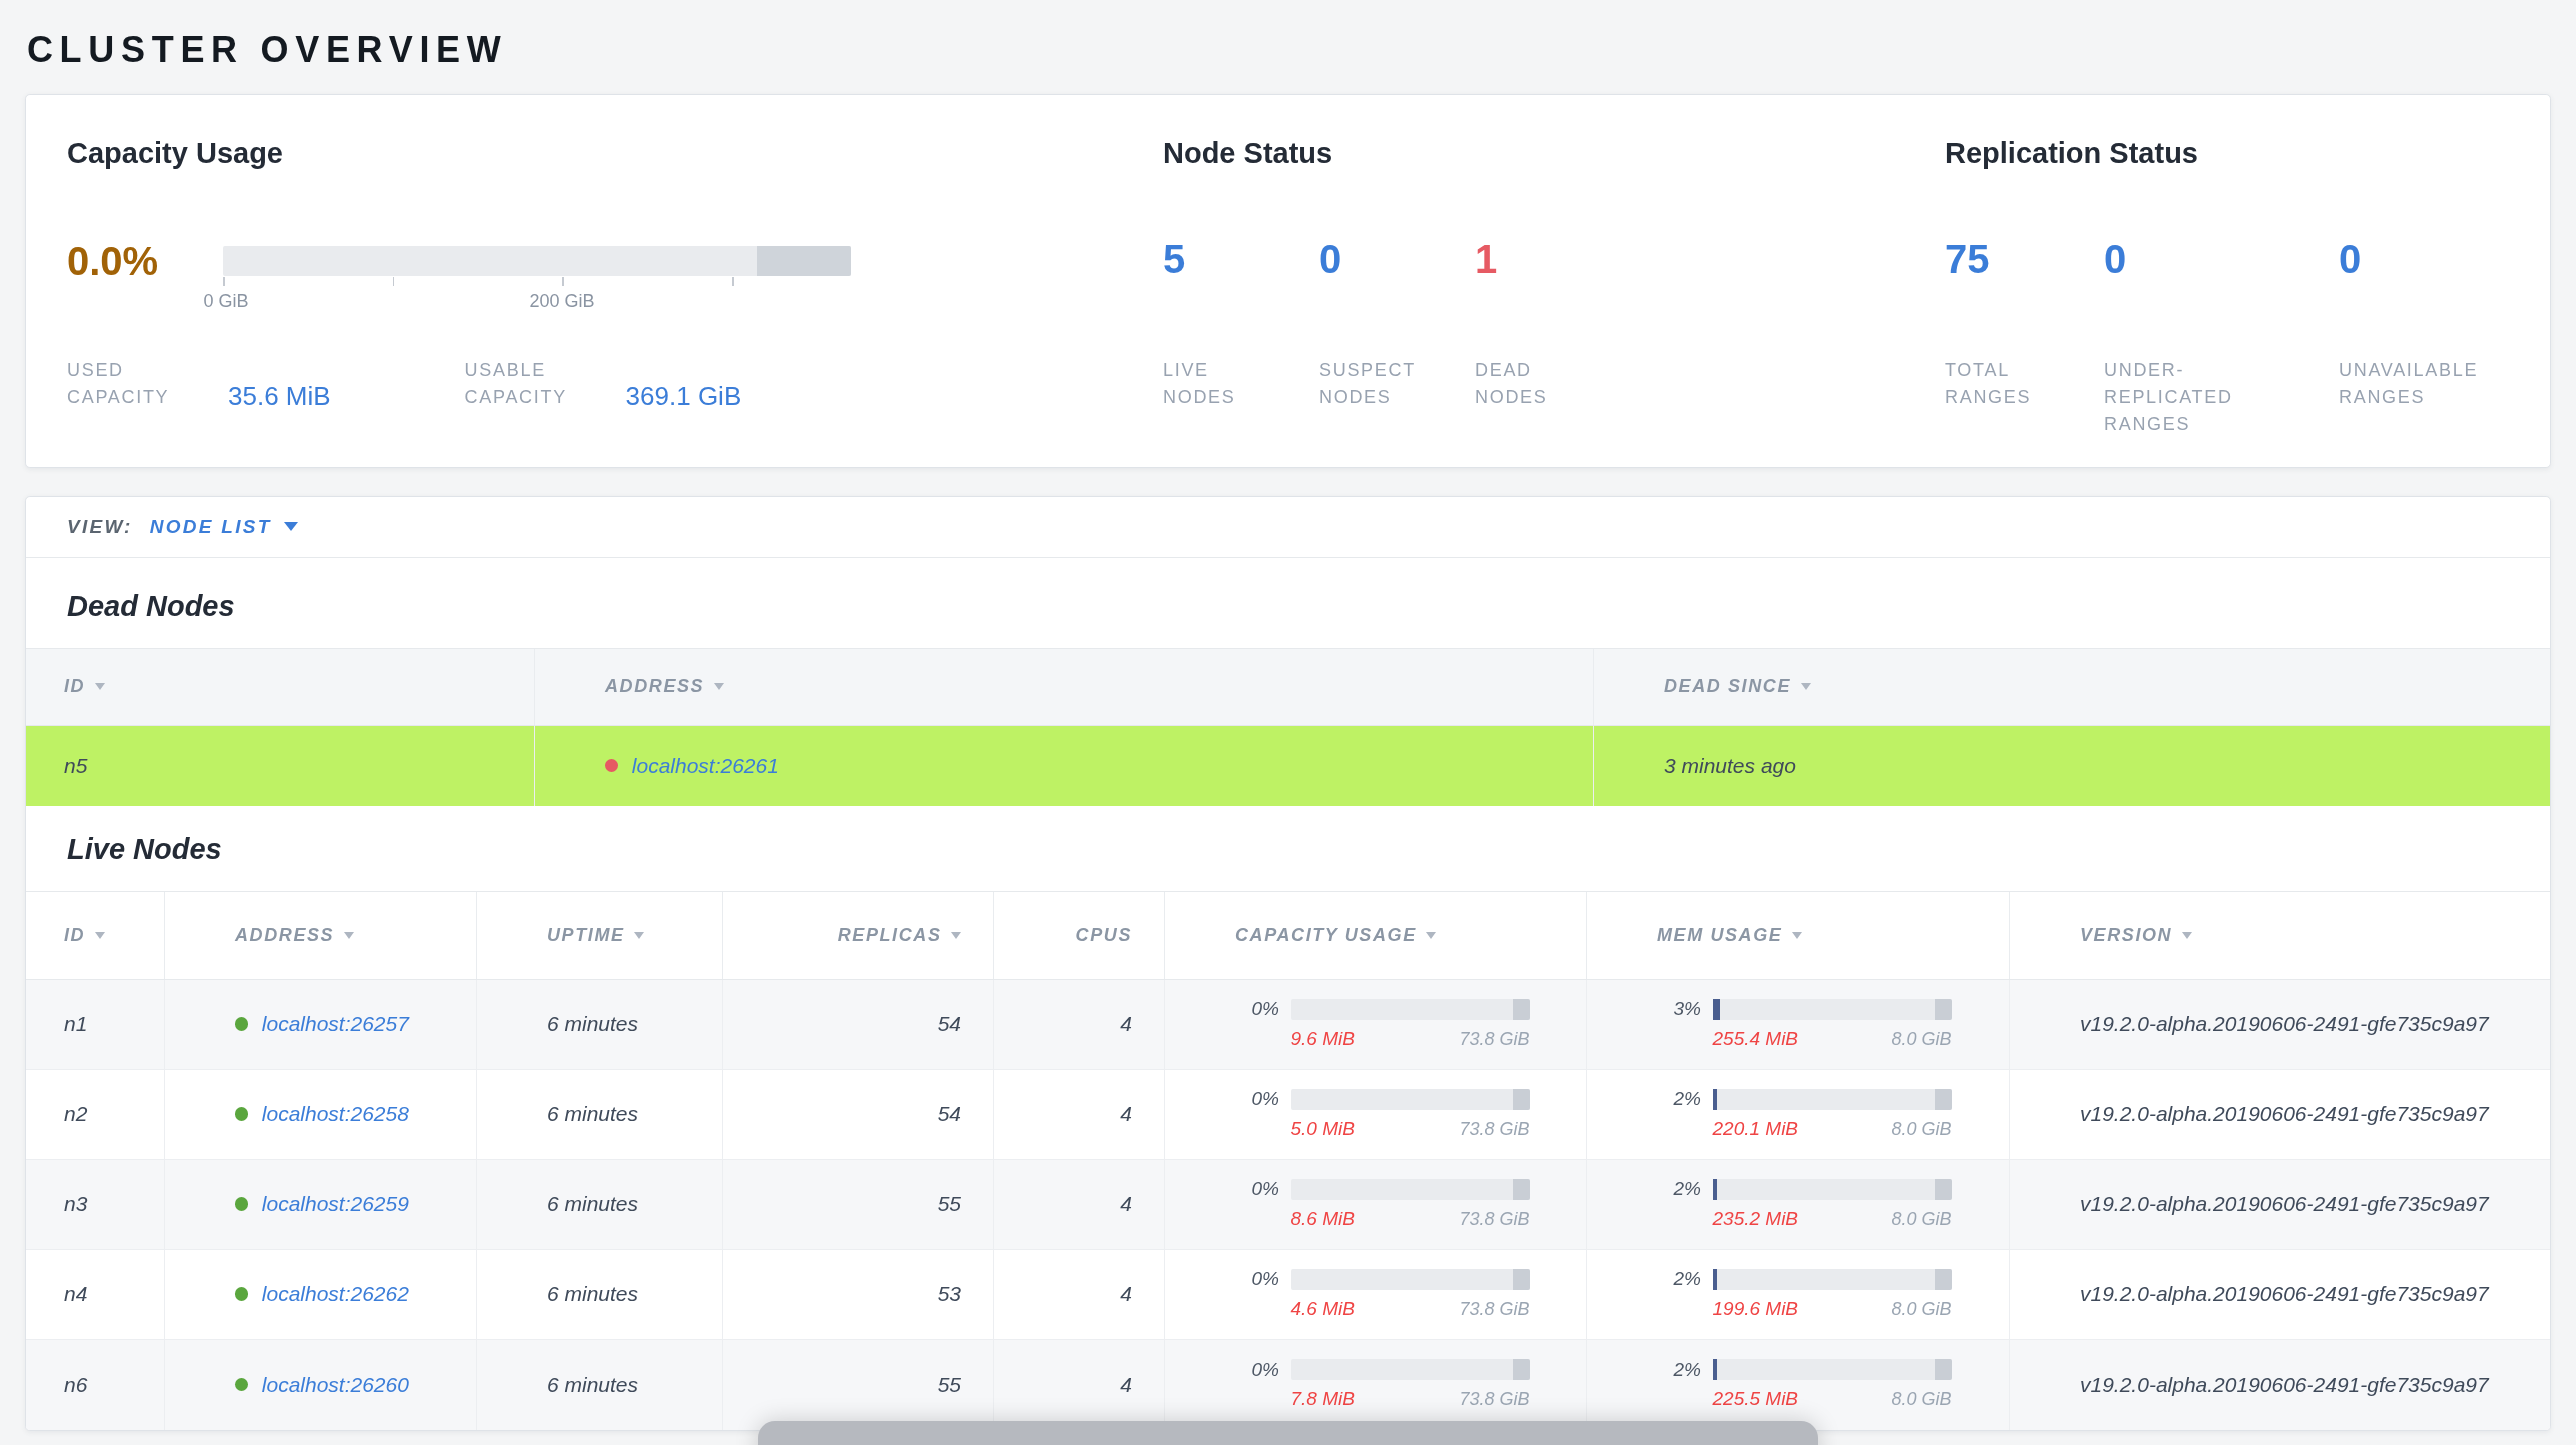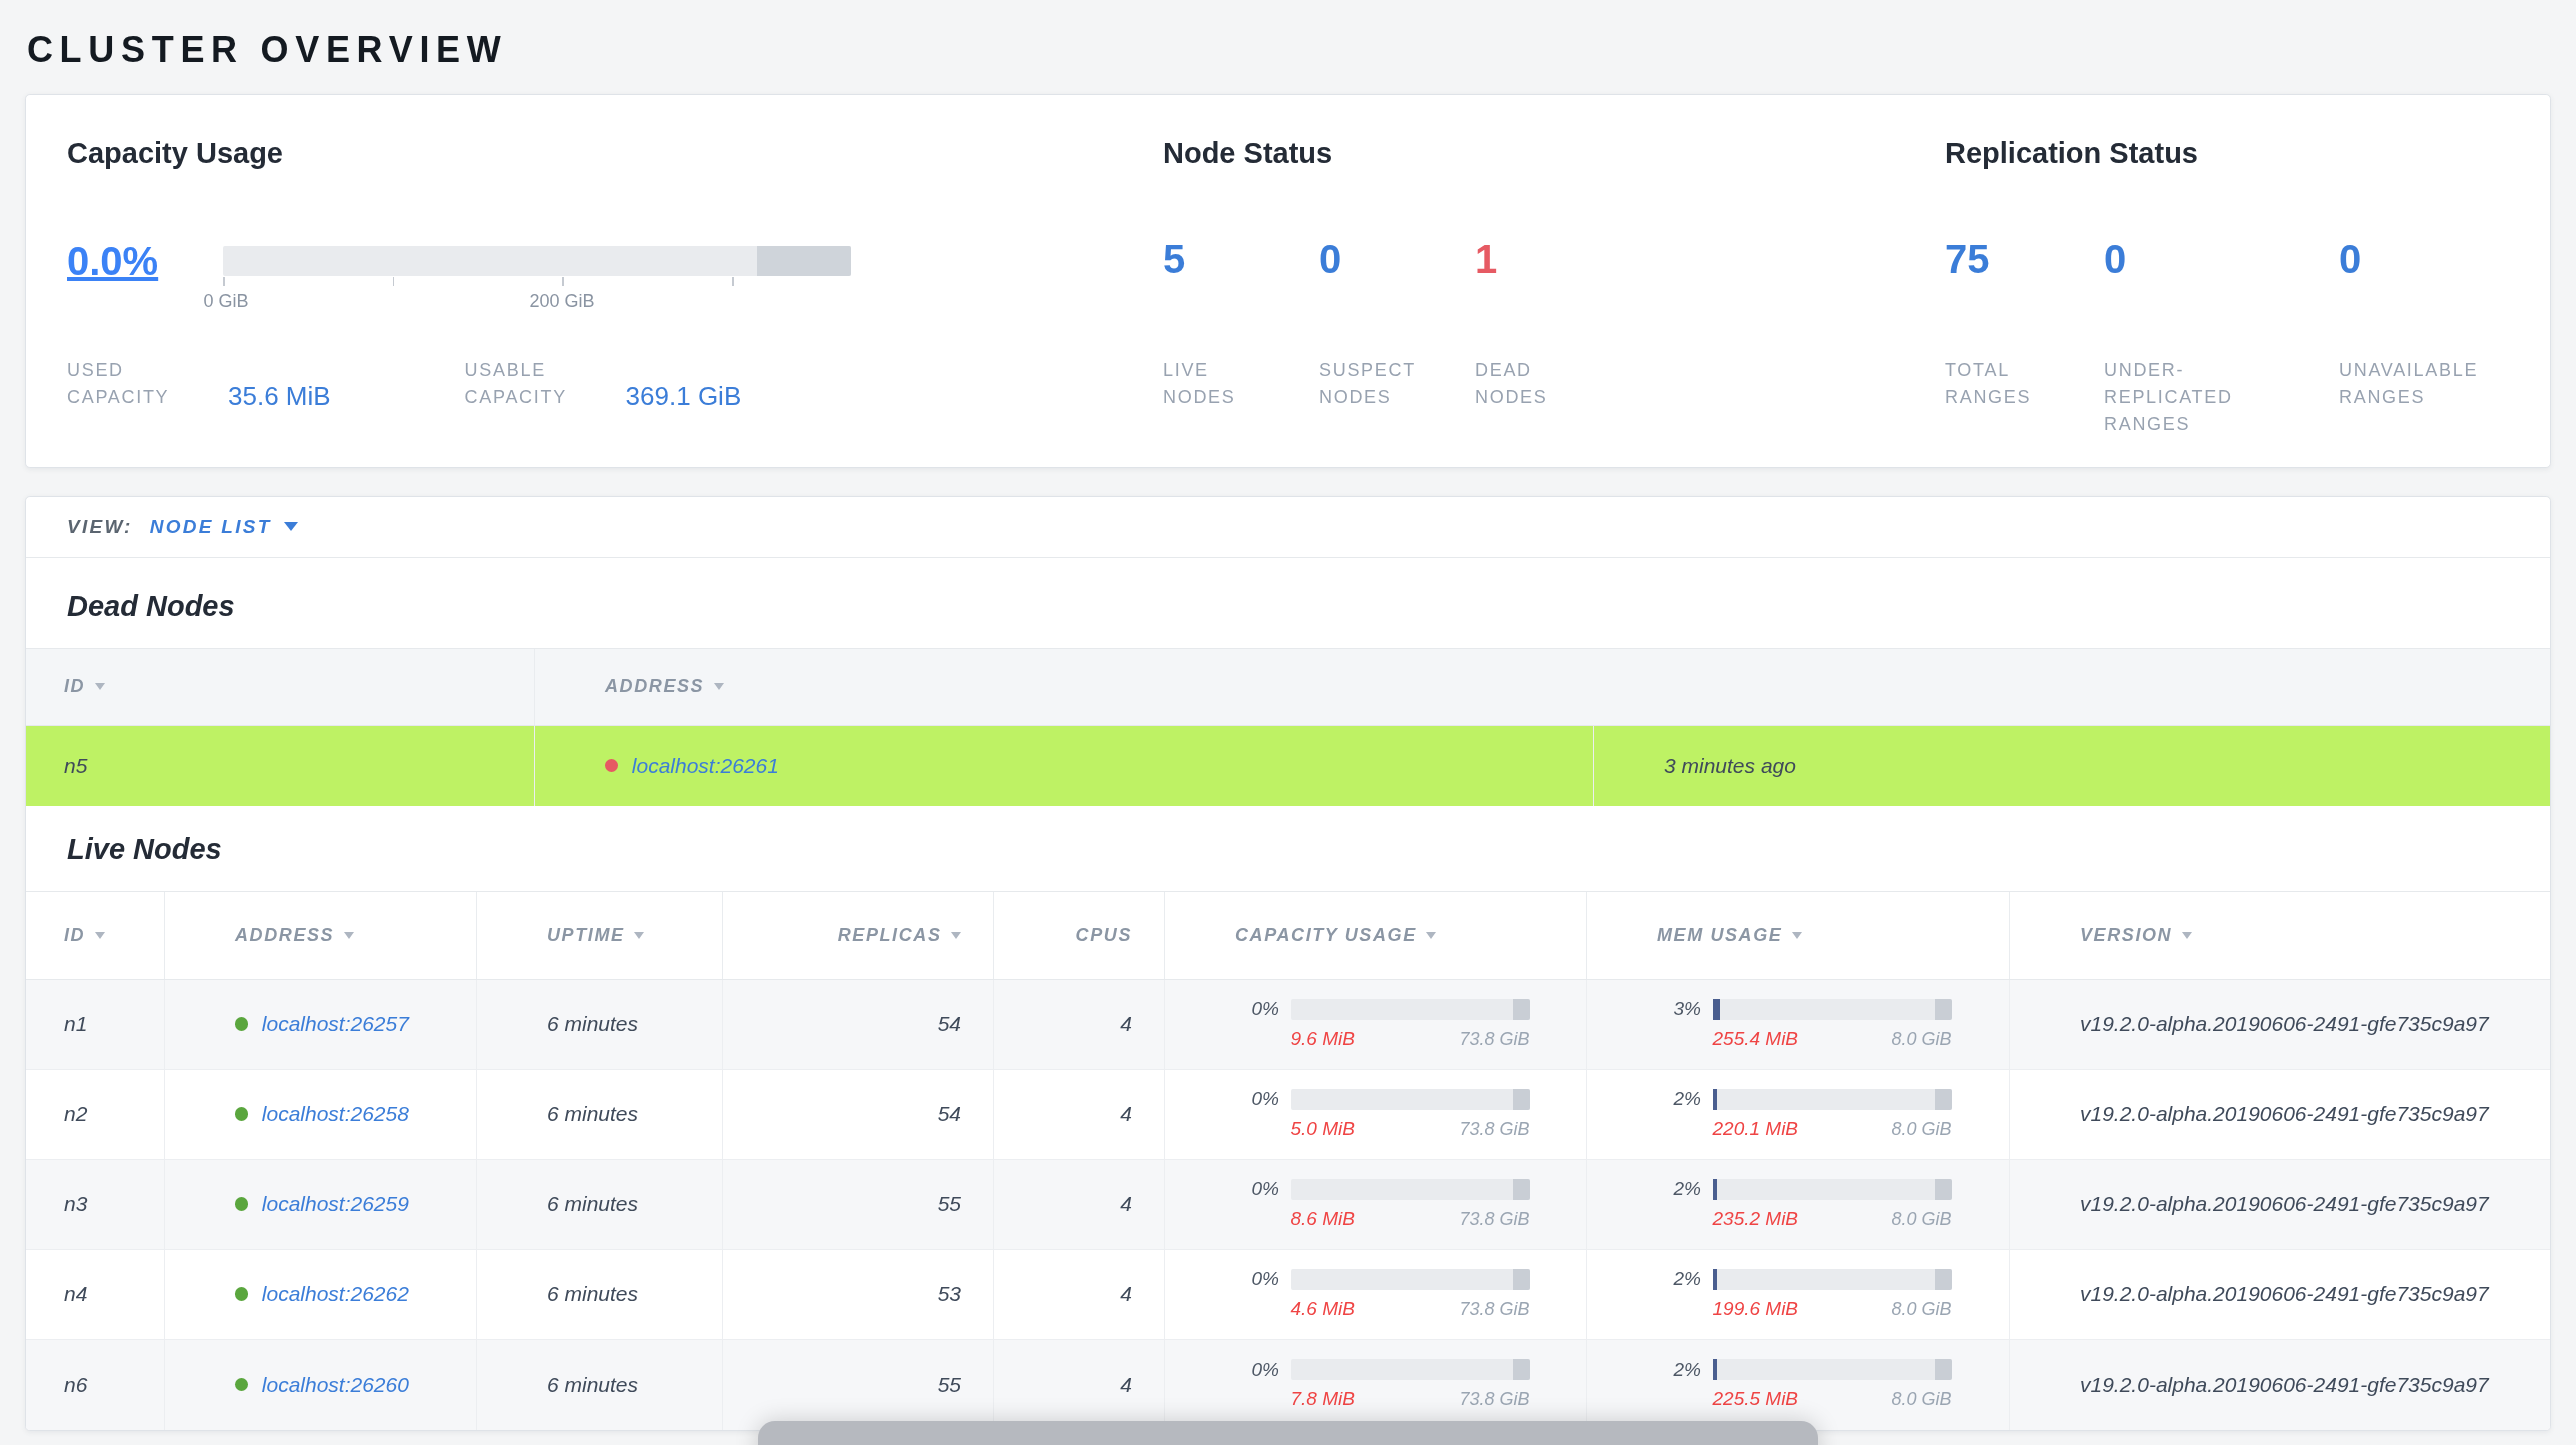--- a/index.html
+++ b/index.html
@@ -26,21 +26,21 @@
   }
 
   
   .summary-card { margin-top:23px; height:374px; display:flex; padding:42px 41px 44px 41px; }
   .summary-col h2 { font-size:29px; font-weight:600; color:#242b36; }
   .cap-col  { width:1096px; }
   .node-col { width:782px; }
   .repl-col { flex:1; }
 
   .cap-row { display:flex; align-items:flex-start; margin-top:76px; }
-  .cap-percent { width:156px; font-size:40px; font-weight:600; color:#3b82f6; line-height:1; margin-top:-4.8px;text-decoration:underline; }
+  .cap-percent { width:156px; font-size:40px; font-weight:600; color:#a16207; line-height:1; margin-top:-4.8px; }
   .cap-chart { width:628px; }
   .big-track { position:relative; height:30px; background:#e9ebee; border-radius:1.9px; overflow:hidden; }
   .big-fill  { position:absolute; left:0; top:0; height:100%; background:#3b7dd8; }
   .big-end   { position:absolute; right:0; top:0; height:100%; width:15%; background:#cfd4da; }
   .ticks { position:relative; height:38px; }
   .tick { position:absolute; top:1.9px; width:1.9px; height:8.6px; background:#c5cad1; }
   .tick-0 { left:0; } .tick-1 { left:27%; } .tick-2 { left:54%; } .tick-3 { left:81%; }
   .tick-label { position:absolute; top:15.3px; transform:translateX(-50%); font-size:18px; color:#8a94a2; white-space:nowrap; }
   .tl-0 { left:0.5%; } .tl-200 { left:54%; }
 
@@ -214,20 +214,24 @@
     <div class="dead-table">
       <div class="thead">
         <div class="hcell">
           <span>ID</span>
           <span class="sort-arrow"></span>
         </div>
         <div class="hcell">
           <span>ADDRESS</span>
           <span class="sort-arrow"></span>
         </div>
+        <div class="hcell">
+          <span>DEAD SINCE</span>
+          <span class="sort-arrow"></span>
+        </div>
       </div>
       <div class="trow">
         <div class="cell">n5</div>
         <div class="cell">
           <span class="dot red"></span>
           <a class="link">localhost:26261</a>
         </div>
         <div class="cell">3 minutes ago</div>
       </div>
     </div>

